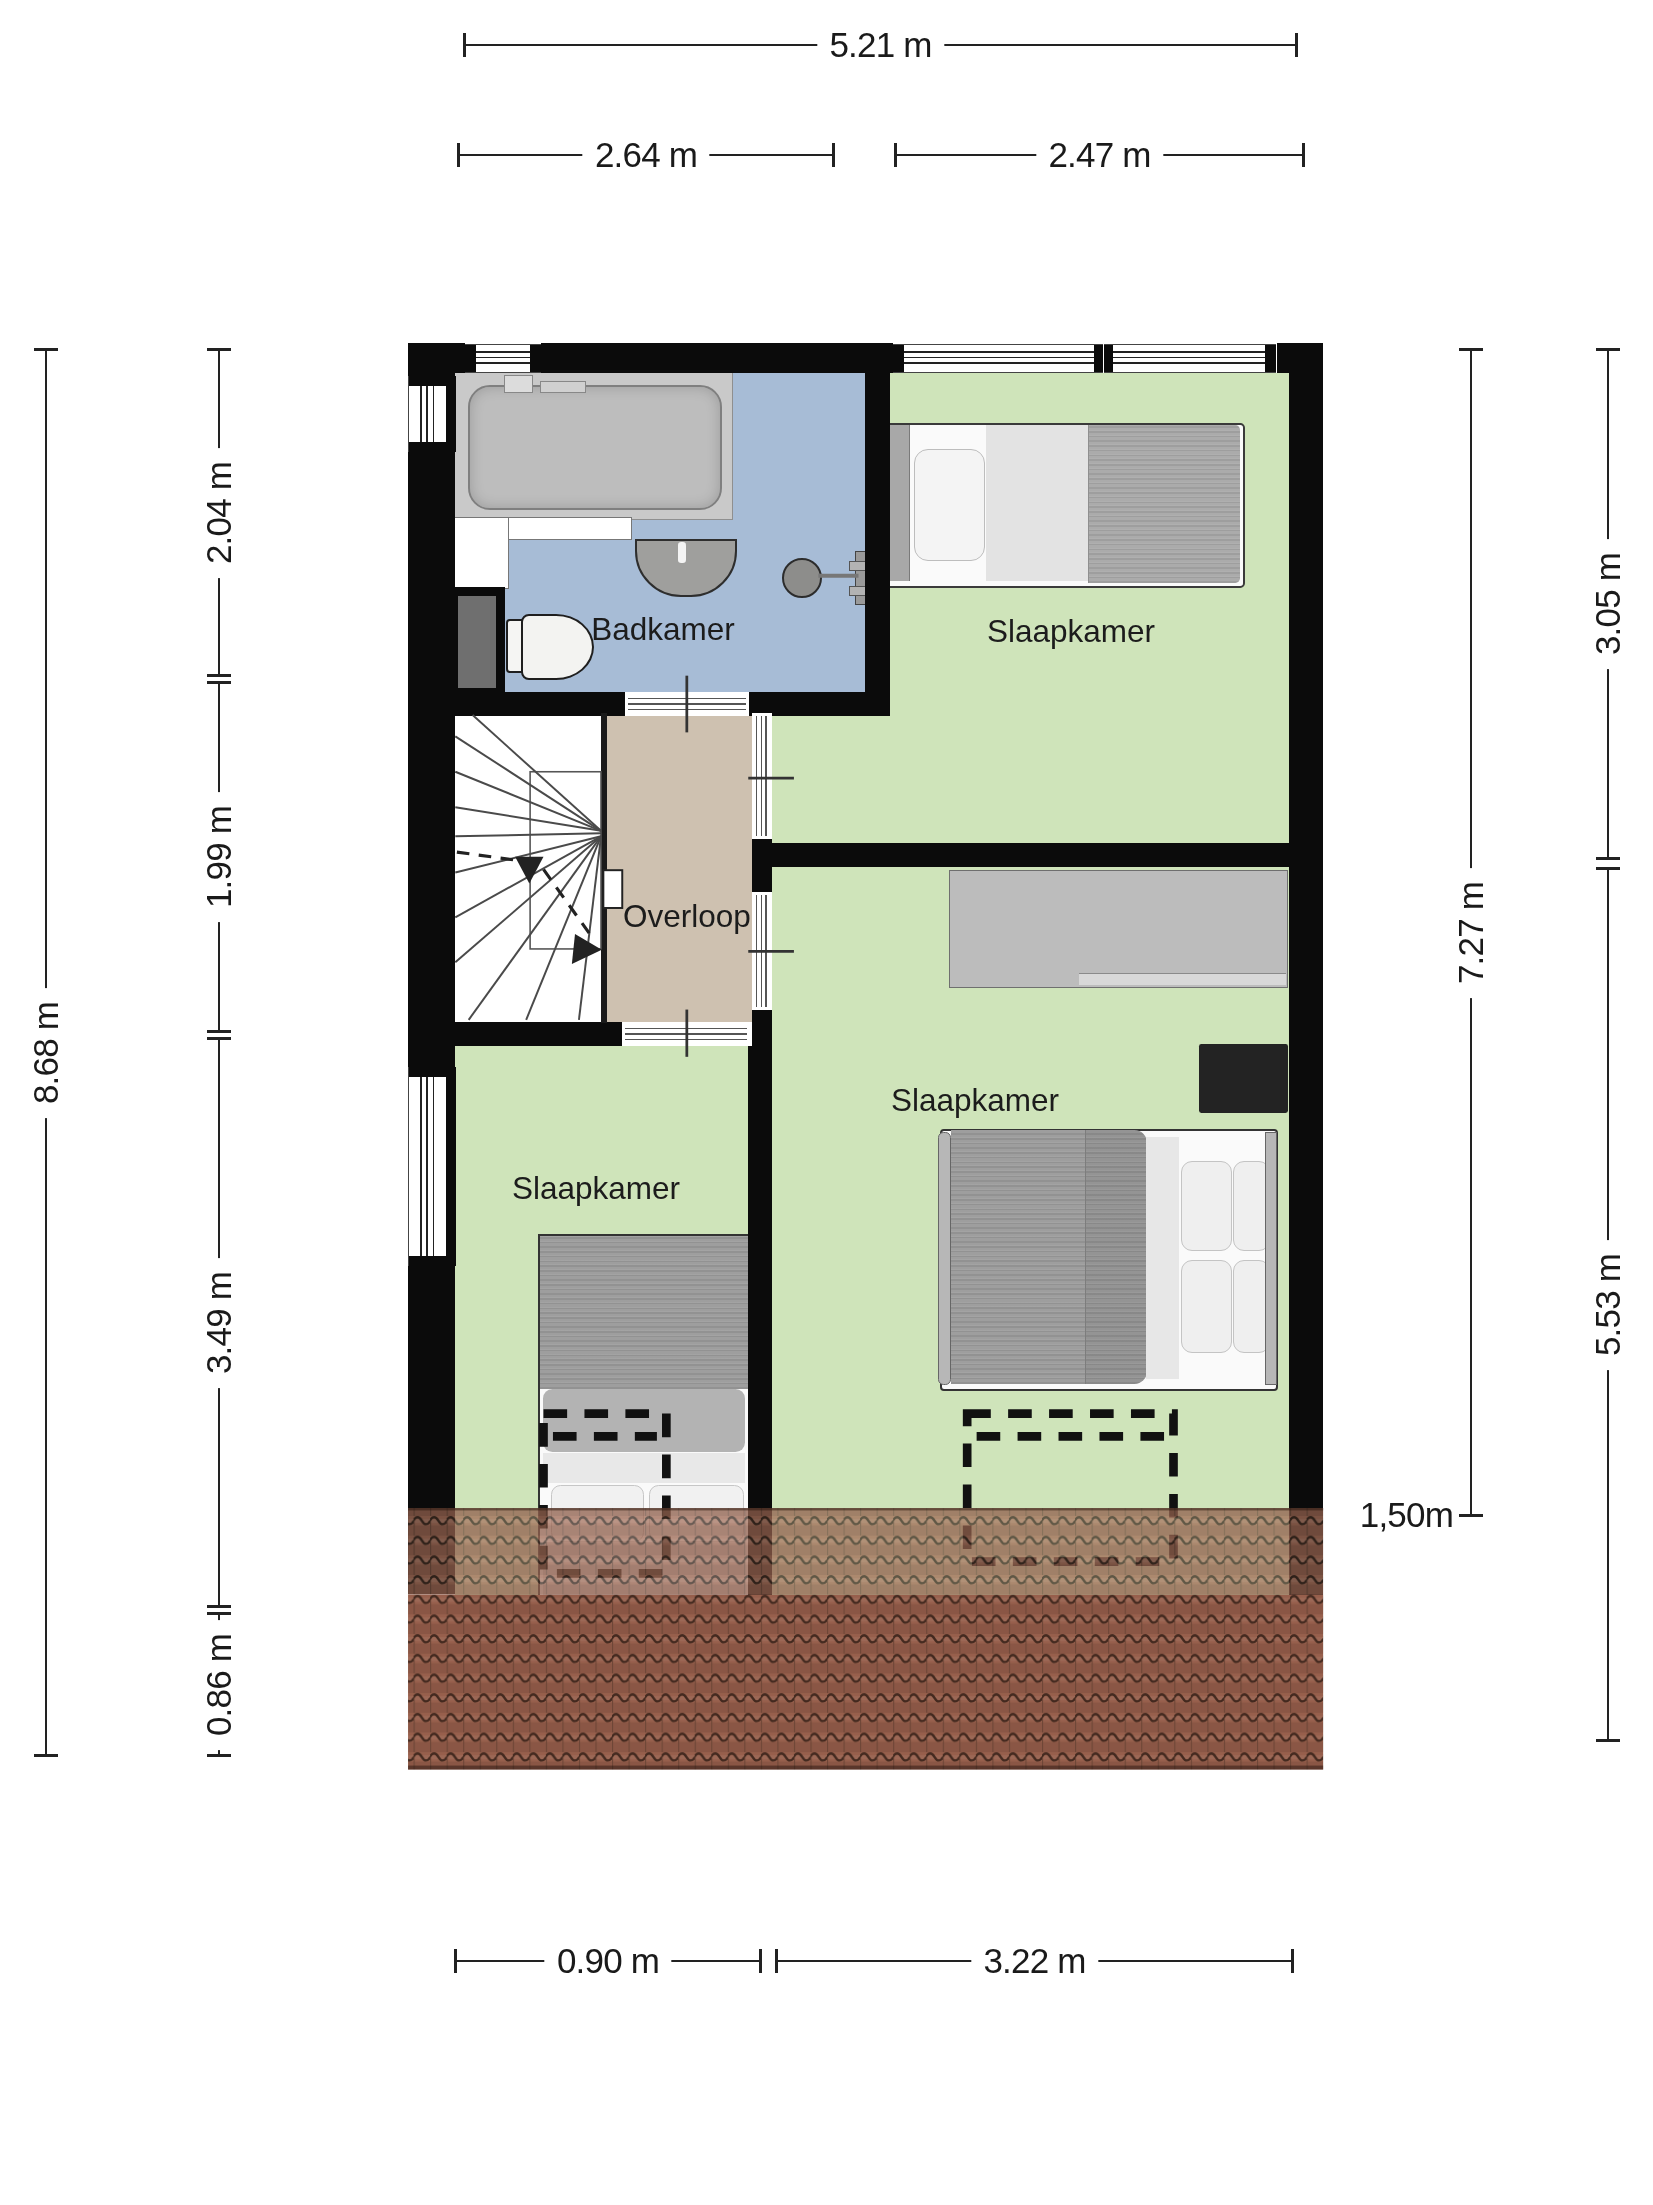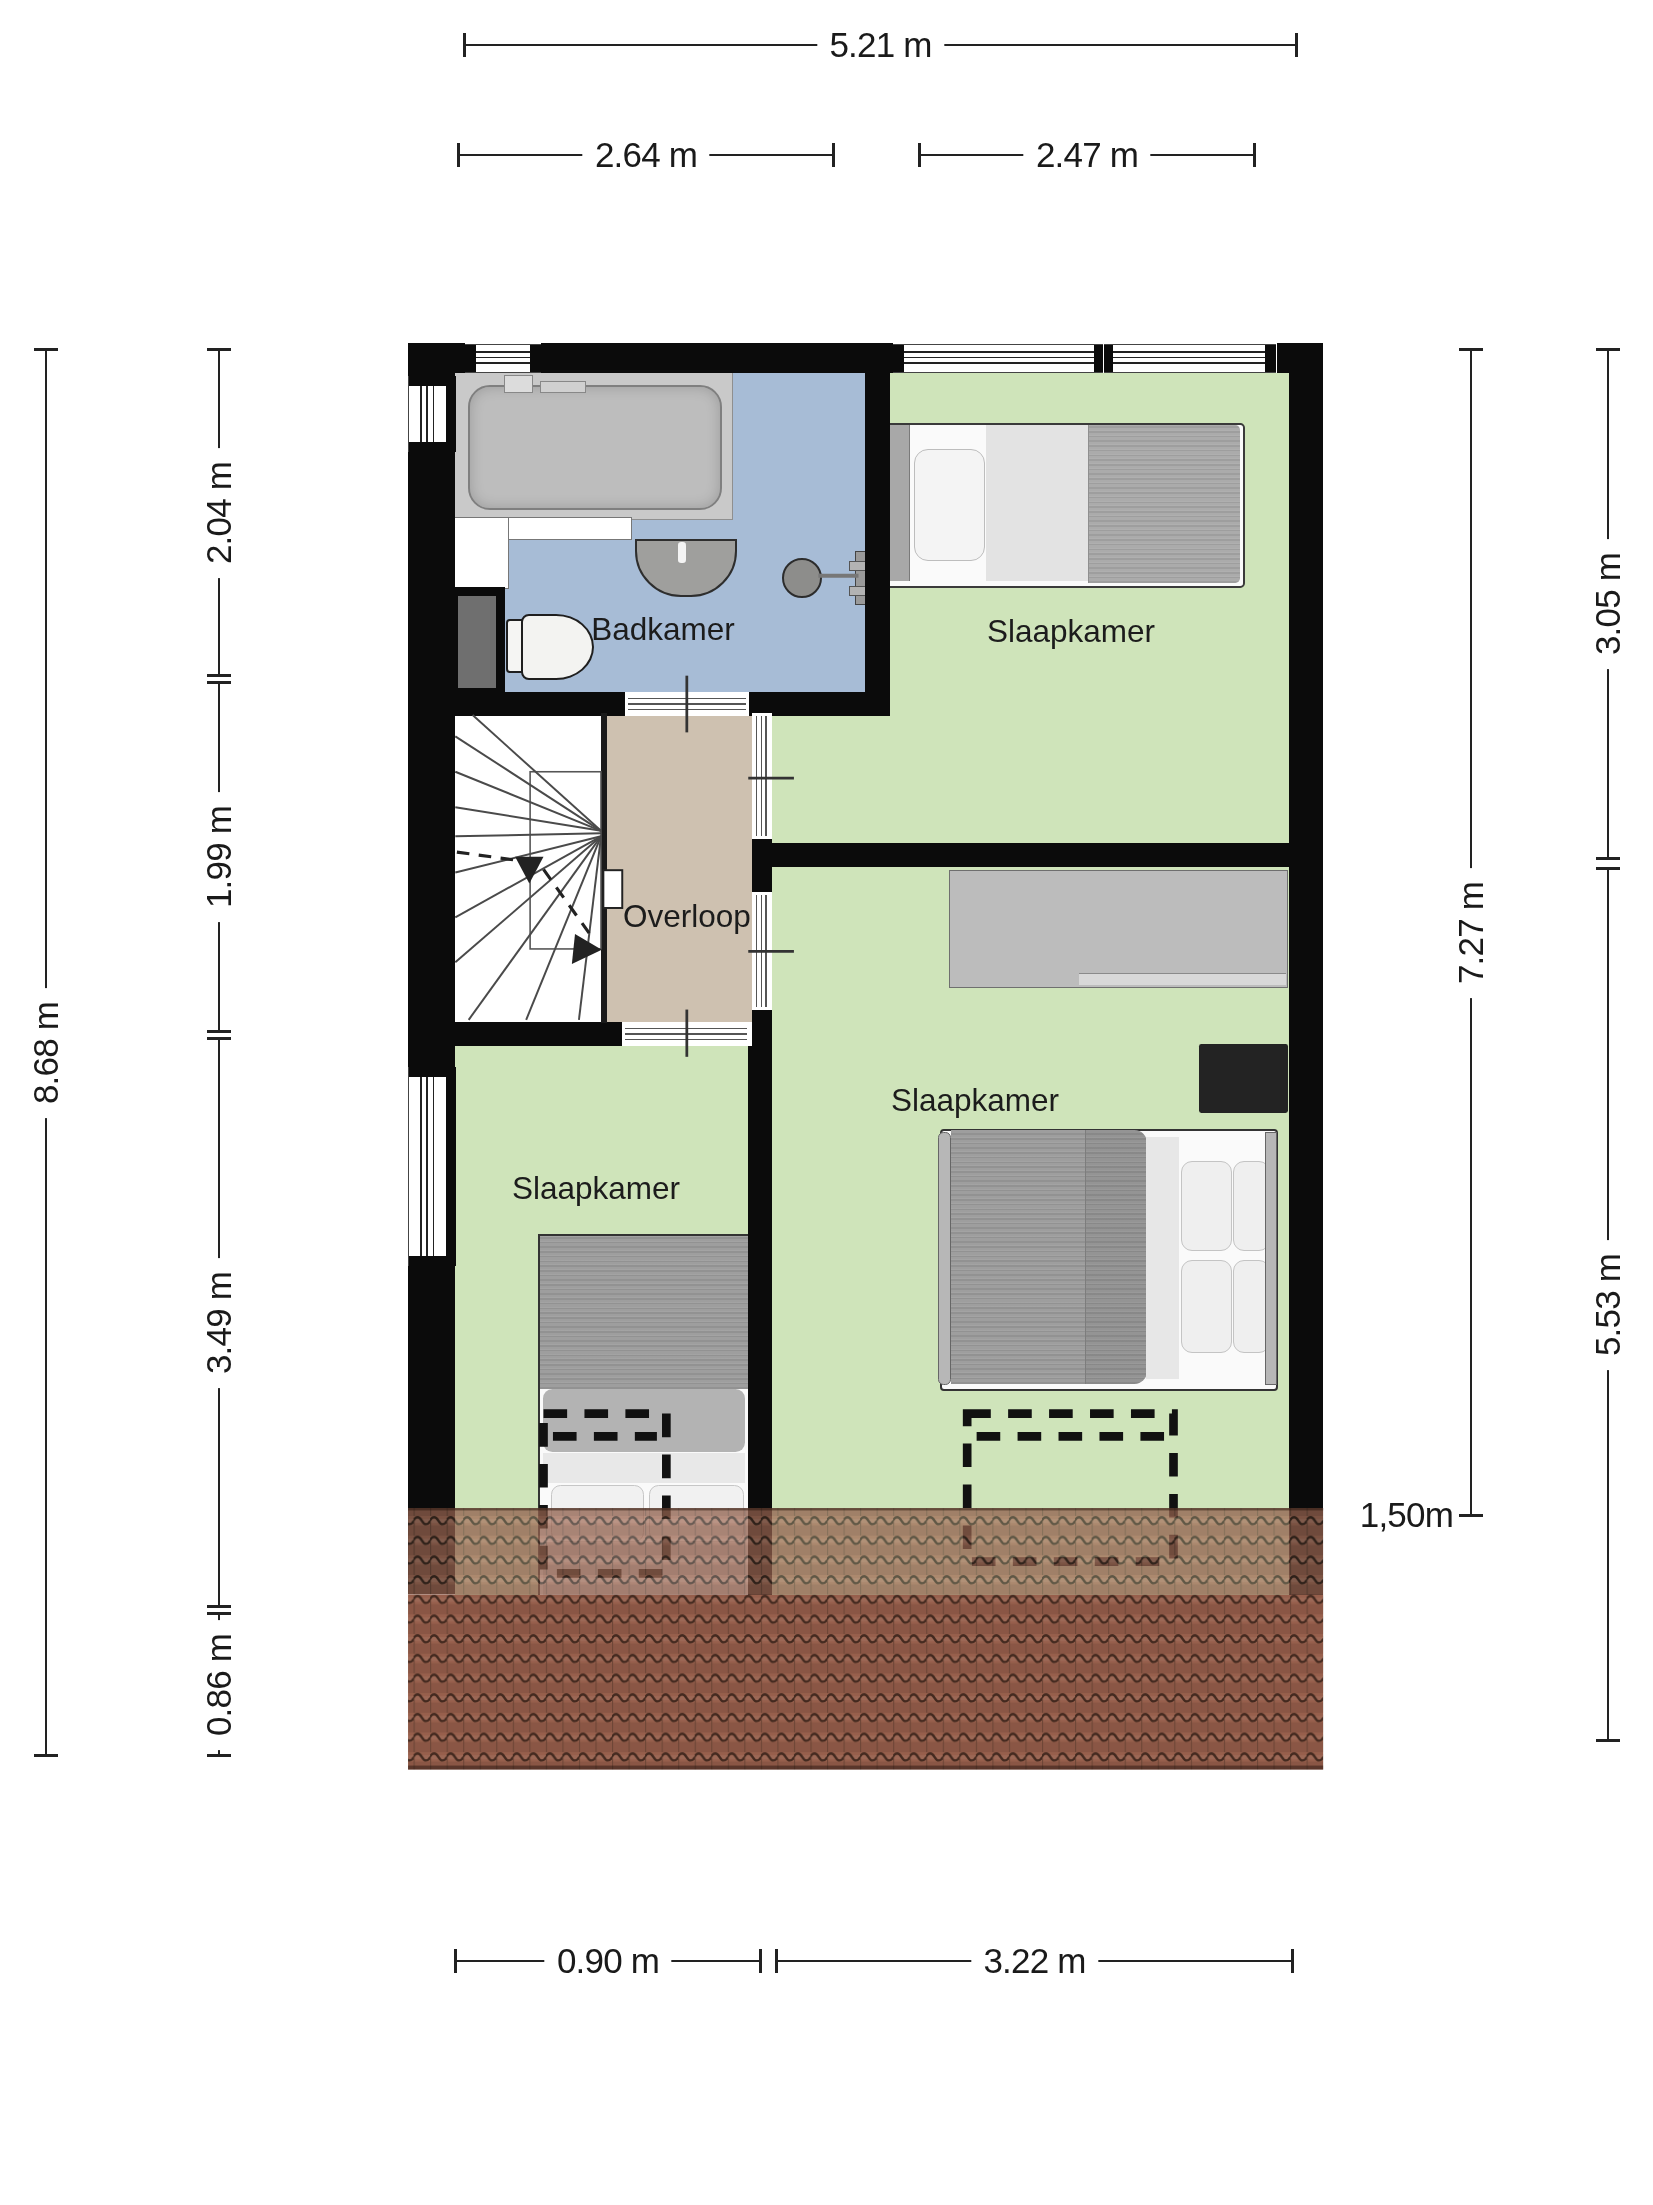--- a/index.html
+++ b/index.html
@@ -243,21 +243,21 @@
       <span class="tick-l"></span>
       <span class="tick-r"></span>
     <span class="lbl">5.21 m</span>
   </div>
   <div class="dim" style="left:458px;top:143px;width:376px;height:24.4px;">
     <span class="line-h"></span>
       <span class="tick-l"></span>
       <span class="tick-r"></span>
     <span class="lbl">2.64 m</span>
   </div>
-  <div class="dim" style="left:895px;top:143px;width:336px;height:24.4px;margin-left:24px;">
+  <div class="dim" style="left:895px;top:143px;width:409px;height:24.4px;">
     <span class="line-h"></span>
       <span class="tick-l"></span>
       <span class="tick-r"></span>
     <span class="lbl">2.47 m</span>
   </div>
 
   <div class="dim v" style="left:34px;top:349px;width:24.4px;height:1407px;">
     <span class="line-v"></span>
       <span class="tick-t"></span>
       <span class="tick-b"></span>

